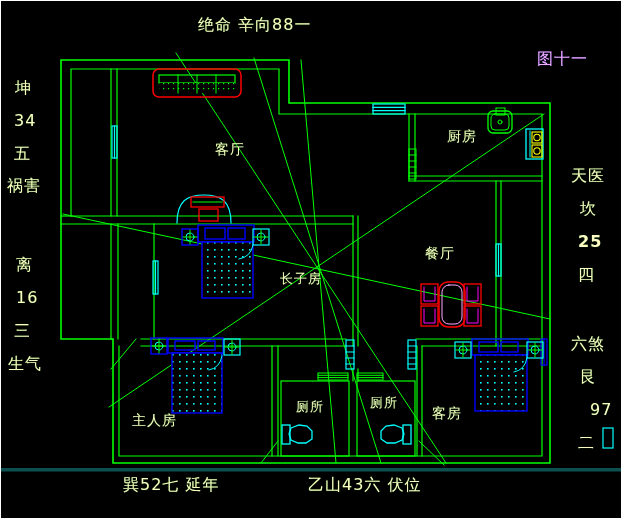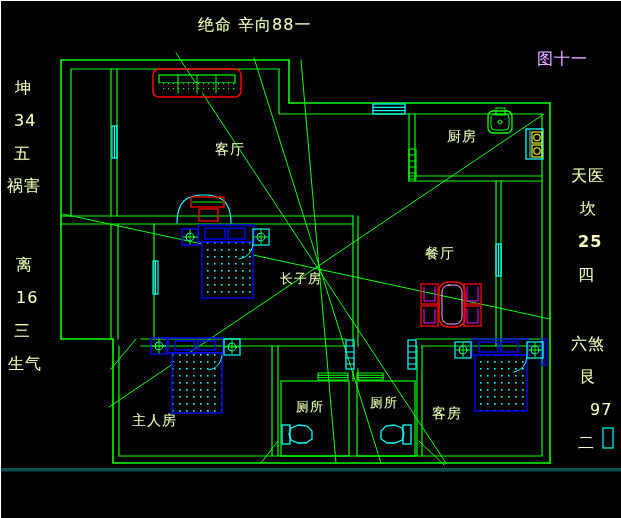--- a/index.html
+++ b/index.html
@@ -228,20 +228,22 @@
         <rect x="531" y="144" width="10" height="12"></rect>
           <circle cx="536" cy="150" r="3.2"></circle>
       </g>
     </g>
 
     <rect x="0" y="467" width="621" height="3.5" fill="#0c5050" stroke="none"></rect>
   </svg>
 
   <div class="lbl sz16" style="left:197px;top:16px;">绝命 辛向88一</div>
   <div class="lbl sz16 blue" style="left:536px;top:50px;">图十一</div>
+  <div class="lbl sz16" style="left:122px;top:476px;">巽52七 延年</div>
+  <div class="lbl sz16" style="left:307px;top:476px;">乙山43六 伏位</div>
 
   <div class="lbl sz16" style="left:14px;top:79px;">坤</div>
   <div class="lbl sz16" style="left:13px;top:112px;">34</div>
   <div class="lbl sz16" style="left:13px;top:145px;">五</div>
   <div class="lbl sz16" style="left:6px;top:177px;">祸害</div>
 
   <div class="lbl sz16" style="left:15px;top:256px;">离</div>
   <div class="lbl sz16" style="left:15px;top:289px;">16</div>
   <div class="lbl sz16" style="left:13px;top:322px;">三</div>
   <div class="lbl sz16" style="left:7px;top:355px;">生气</div>

